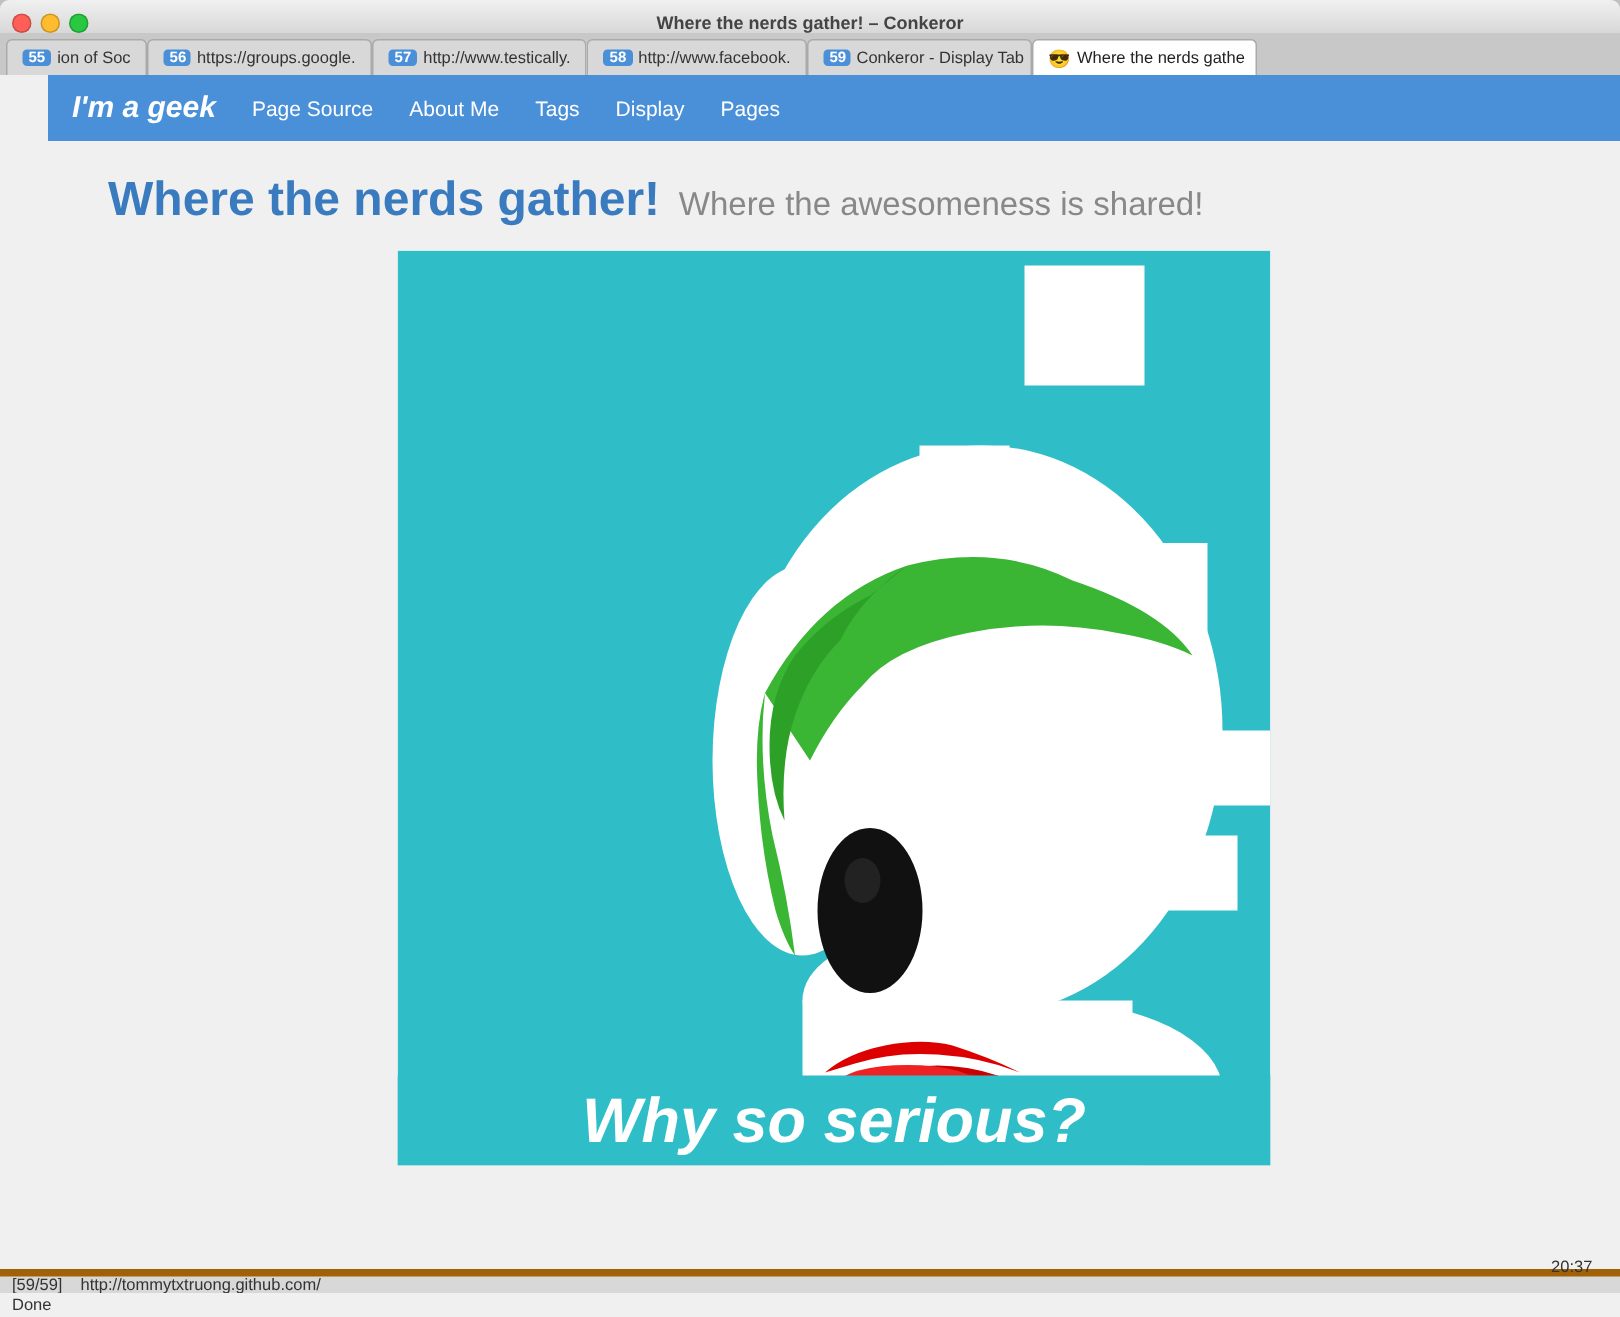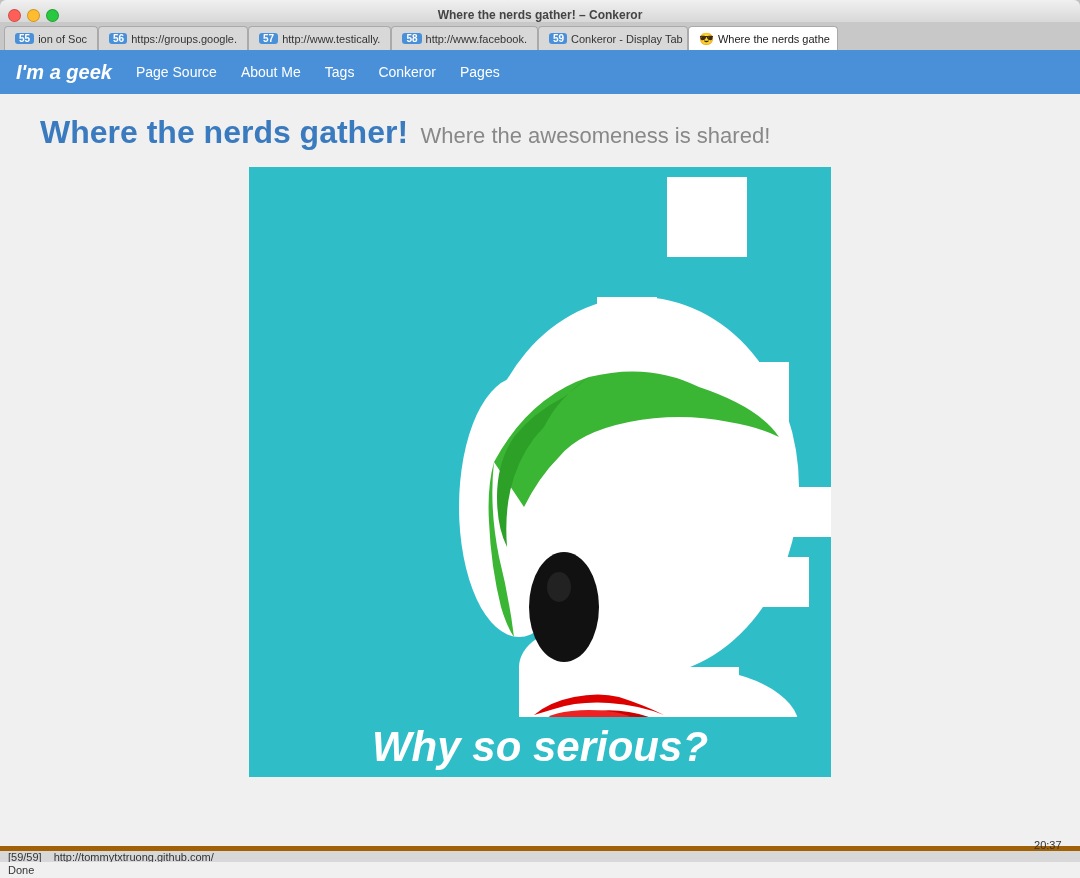--- a/index.html
+++ b/index.html
@@ -182,20 +182,21 @@
 
     .main-layout {
       display: flex;
       flex-direction: column;
       height: 878px;
     }
     .browser-body {
       background: #f0f0f0;
       flex: 1;
       overflow: hidden;
+      padding-left: 32px;
     }
   </style>
 </head>
 <body>
 
 <div class="main-layout">
 
   <div class="title-bar">
     <div class="window-buttons">
       <div class="win-btn close"></div>
@@ -232,21 +233,21 @@
     </div>
   </div>
 
   <div class="browser-body">
 
     <div class="nav-bar">
       <span class="site-title">I'm a geek</span>
       <a class="nav-link">Page Source</a>
       <a class="nav-link">About Me</a>
       <a class="nav-link">Tags</a>
-      <a class="nav-link">Conkeror</a>
+      <a class="nav-link">Display</a>
       <a class="nav-link">Pages</a>
     </div>
 
     <div class="page-content">
       <div class="page-header">
         <span class="page-heading">Where the nerds gather!</span>
         <span class="page-subheading">Where the awesomeness is shared!</span>
       </div>
 
       <div class="image-container">

